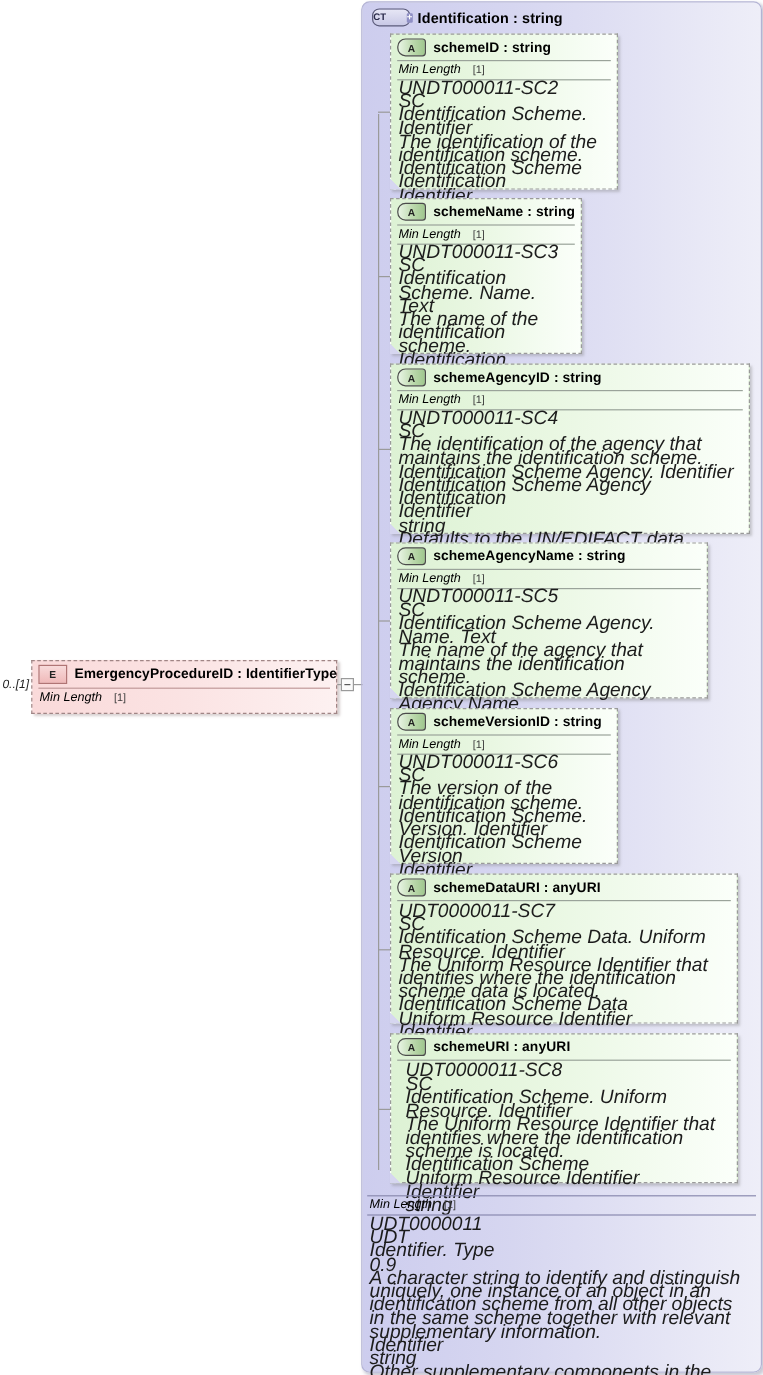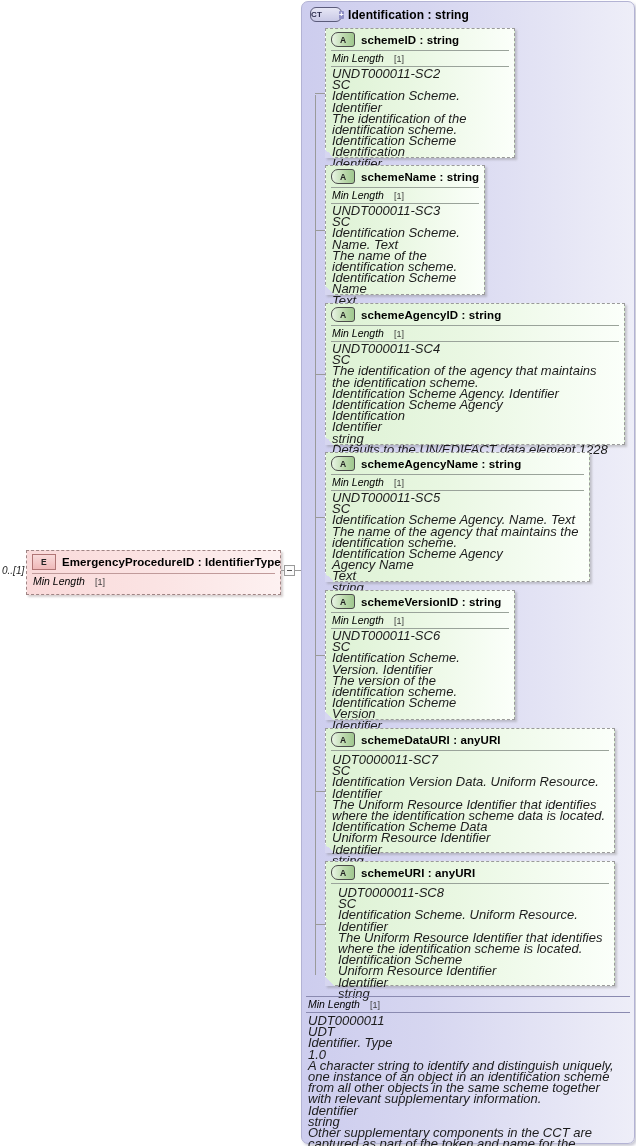--- a/index.html
+++ b/index.html
@@ -49,21 +49,21 @@
     white-space: nowrap;
   }
   .facet-row .occ {
     font-style: normal;
     font-size: 9px;
     color: #3b3b3b;
   }
   .anno {
     padding: 1px 6px 4px 6px;
     font-style: italic;
-    font-size: 13px;
+    font-size: 16px;
     line-height: 11.2px;
     color: #1c1c1c;
   }
   .anno div { white-space: normal; }
 
   
   .icon-a {
     width: 22px;
     height: 13px;
     border: 1px solid #4b4b4b;
@@ -345,41 +345,41 @@
   </div>
   <div class="divider"></div>
   <div class="facet-row">
     <span>Min Length</span>
     <span class="occ">[1]</span>
   </div>
   <div class="divider"></div>
   <div class="anno">
     <div>UNDT000011-SC6</div>
     <div>SC</div>
+    <div>The version of the identification scheme.</div>
     <div>Identification Scheme. Version. Identifier</div>
-    <div>The version of the identification scheme.</div>
     <div>Identification Scheme</div>
     <div>Version</div>
     <div>Identifier</div>
     <div>string</div>
   </div>
   <div class="corner"></div>
 </div>
 <div class="line h" style="left:315px;top:655px;width:10px;"></div>
 
 <div class="box attr-box" style="left:325px;top:728px;width:290px;height:125px;">
   <div class="box-head">
     <span class="icon-a">A</span>
     <span>schemeDataURI : anyURI</span>
   </div>
   <div class="divider"></div>
   <div class="anno" style="padding-top:3px;">
     <div>UDT0000011-SC7</div>
     <div>SC</div>
-    <div>Identification Version Data. Uniform Resource. Identifier</div>
+    <div>Identification Scheme Data. Uniform Resource. Identifier</div>
     <div>The Uniform Resource Identifier that identifies where the identification scheme data is located.</div>
     <div>Identification Scheme Data</div>
     <div>Uniform Resource Identifier</div>
     <div>Identifier</div>
     <div>string</div>
   </div>
   <div class="corner"></div>
 </div>
 <div class="line h" style="left:315px;top:791px;width:10px;"></div>
 
@@ -407,19 +407,19 @@
   <div class="divider"></div>
   <div class="facet-row" style="padding-left:2px;">
     <span>Min Length</span>
     <span class="occ">[1]</span>
   </div>
   <div class="divider"></div>
   <div class="anno" style="padding-left:2px;padding-top:2px;">
     <div>UDT0000011</div>
     <div>UDT</div>
     <div>Identifier. Type</div>
-    <div>1.0</div>
+    <div>0.9</div>
     <div>A character string to identify and distinguish uniquely, one instance of an object in an identification scheme from all other objects in the same scheme together with relevant supplementary information.</div>
     <div>Identifier</div>
     <div>string</div>
     <div>Other supplementary components in the CCT are captured as part of the token and name for the schema module containing the identifer list and thus, are not declared as attributes.</div>
   </div>
 </div>
 
 </body></html>

